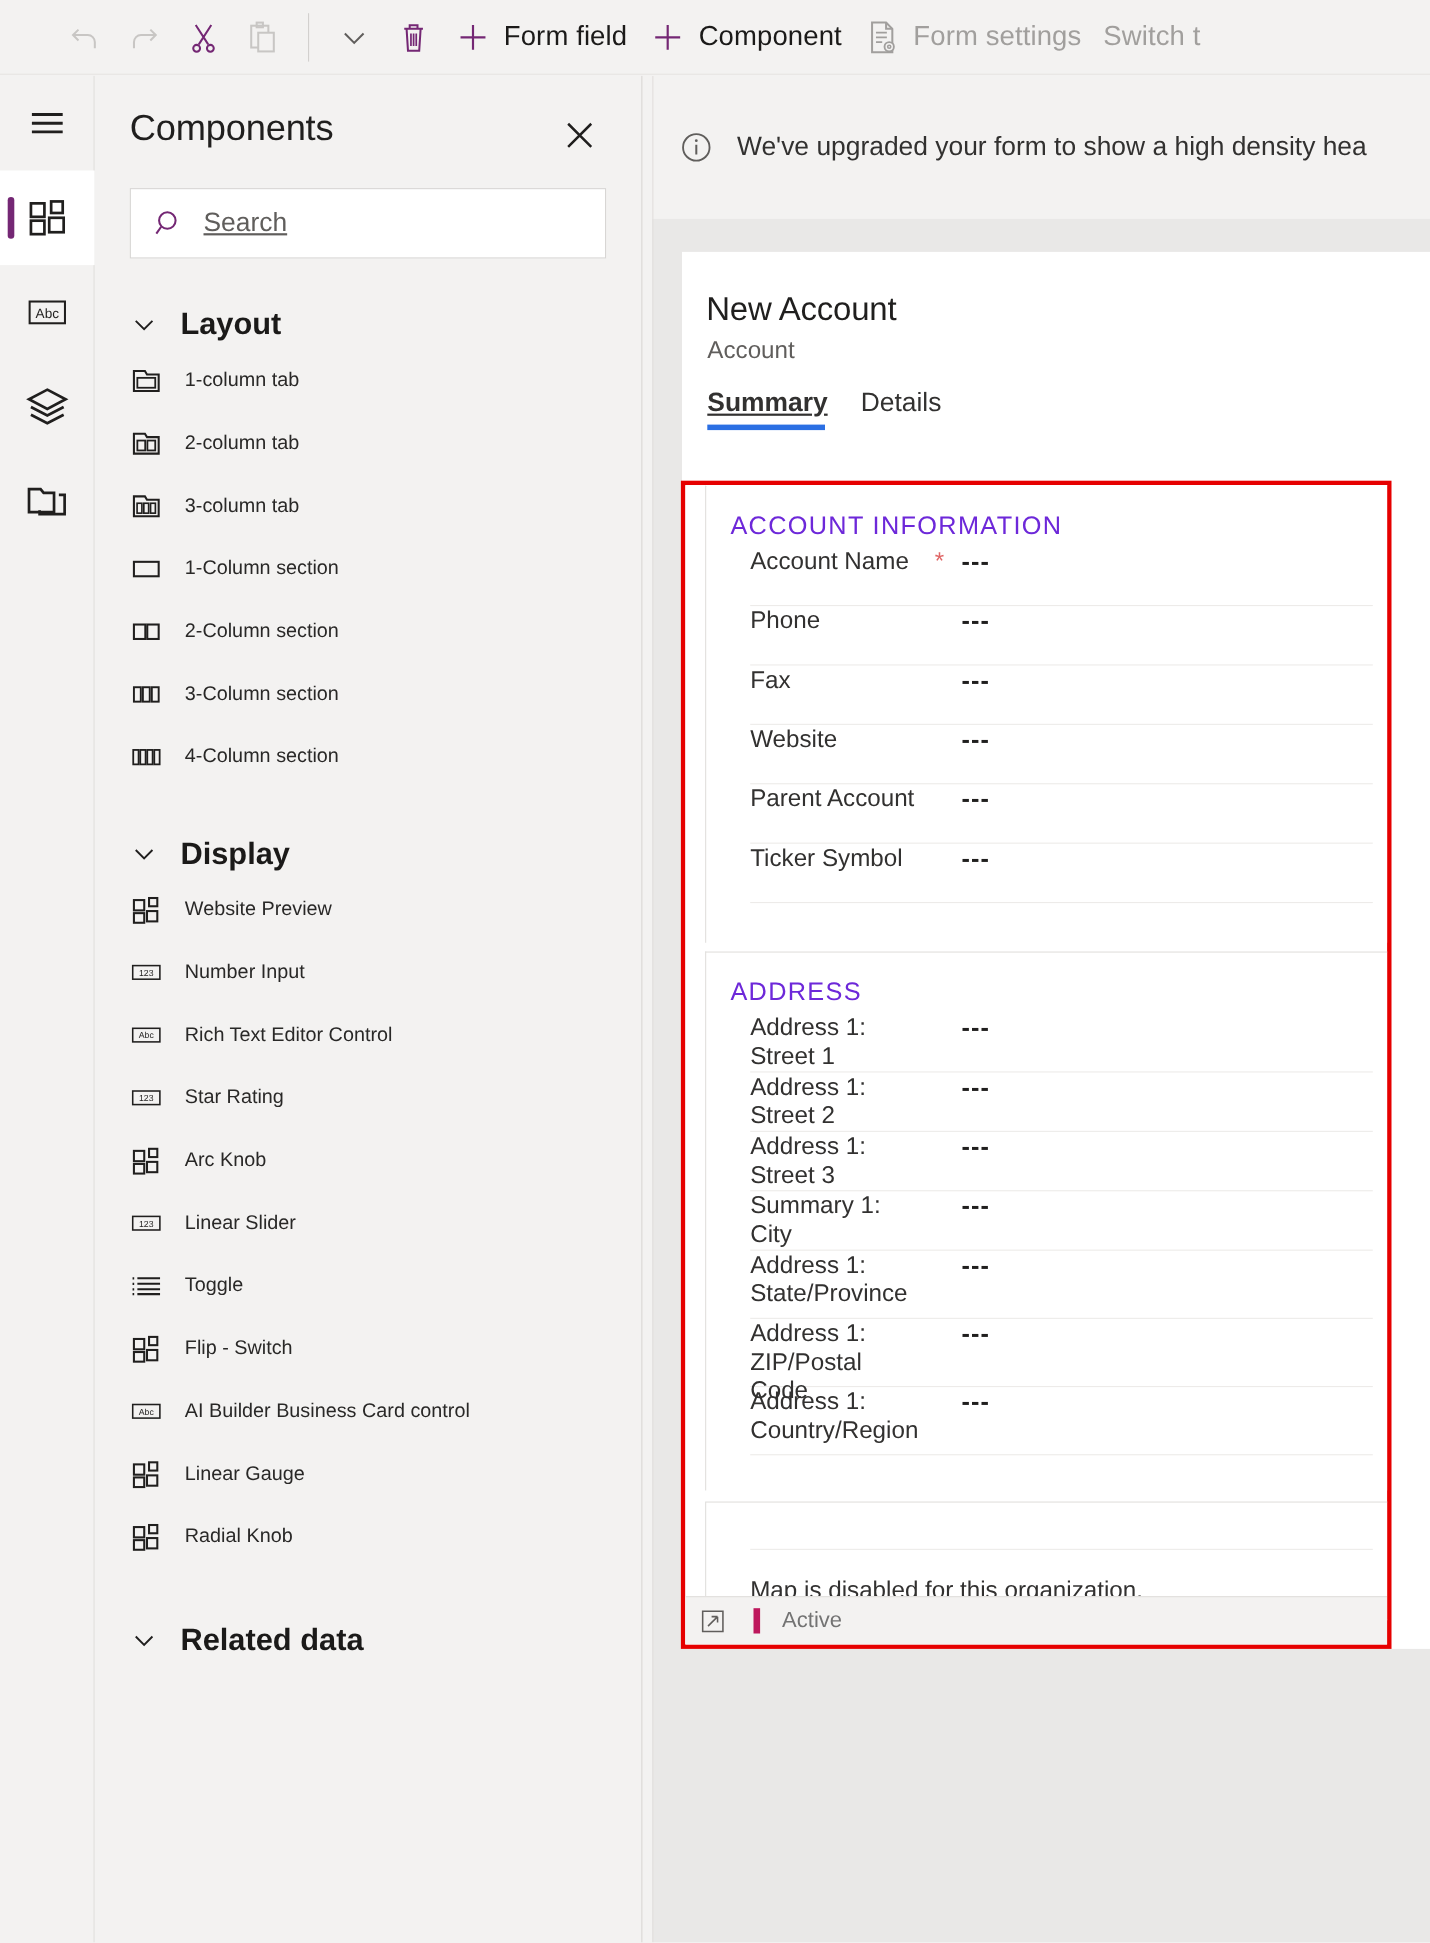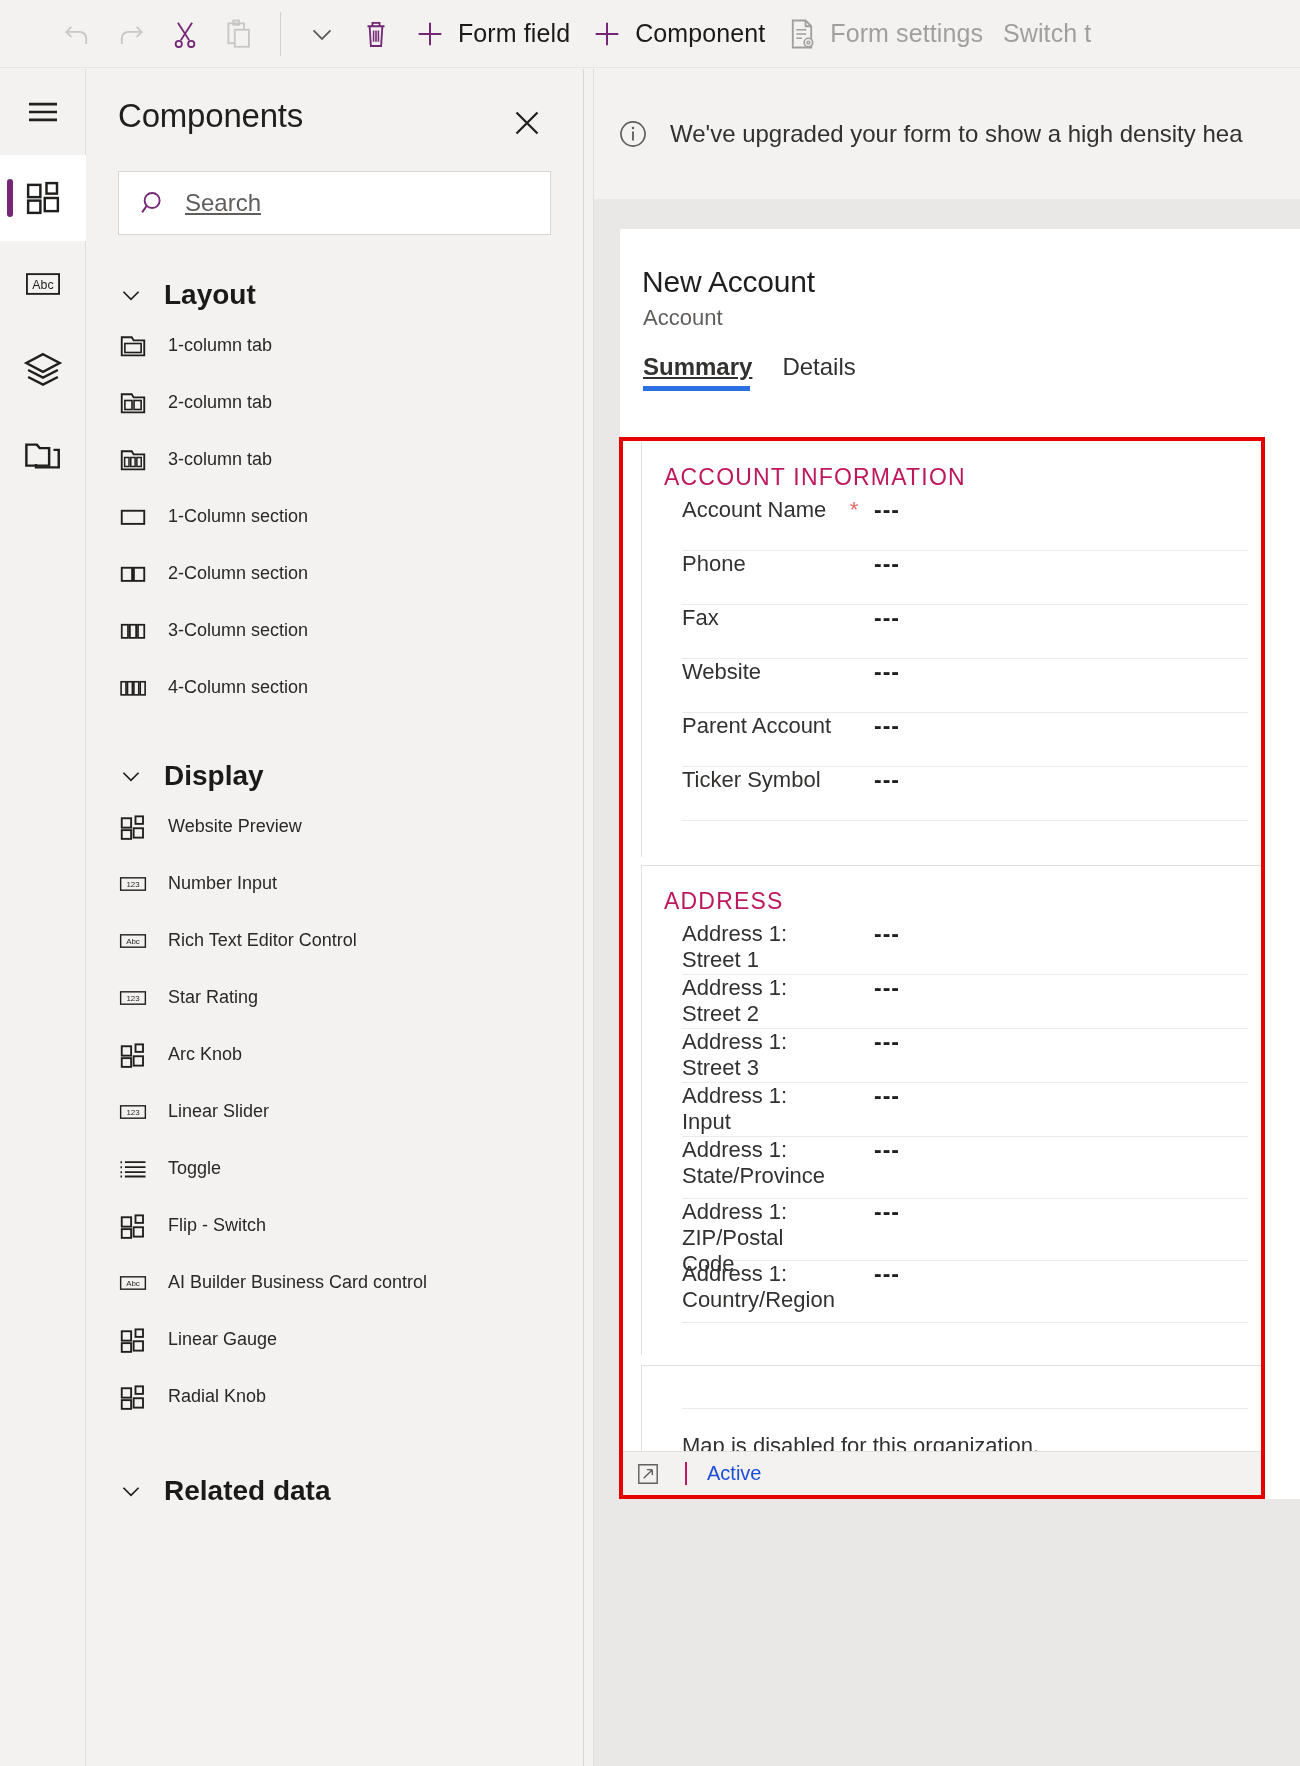--- a/index.html
+++ b/index.html
@@ -107,21 +107,21 @@
     border: 4px solid #e60000; overflow: hidden;
   }
   .sel-inner { position: absolute; left: 0; top: 0; right: 0; bottom: 0; background: #ffffff; }
   .section-block {
     position: absolute; left: 18px; background: #ffffff;
     border-left: 1px solid #e1dfdd; border-right: 1px solid #e1dfdd;
     border-top: 1px solid #ffffff;
     width: 630px;
   }
   .section-head {
-    font-size: 23px; color: #be185d; letter-spacing: 1.2px;
+    font-size: 23px; color: #6d28d9; letter-spacing: 1.2px;
     padding: 22px 0 6px 22px;
   }
   .field-row {
     display: flex; align-items: flex-start; height: 54px; margin: 0 22px 0 40px;
     border-bottom: 1px solid #edebe9; position: relative;
   }
   .field-row:last-child { border-bottom: 1px solid #edebe9; }
   .field-label {
     font-size: 22px; color: #323130; width: 160px; line-height: 26px;
   }
@@ -136,21 +136,21 @@
   }
   .map-text { font-size: 22px; color: #323130; padding: 6px 0 18px 40px; }
   .map-rule { height: 1px; background: #edebe9; margin: 42px 22px 18px 40px; }
 
   .statusbar {
     position: absolute; left: 0; bottom: 0; width: 100%; height: 44px;
     background: #f3f2f1; display: flex; align-items: center; padding-left: 12px; gap: 14px;
     border-top: 1px solid #e1dfdd;
   }
   .status-text {
-    font-size: 20px; color: #1d4ed8; border-left: 2px solid #be185d; padding-left: 20px;
+    font-size: 20px; color: #737373; border-left: 6px solid #be185d; padding-left: 20px;
     margin-left: 10px;
   }
 </style>
 </head>
 <body>
 
 <div class="app">
 
   <div class="toolbar">
     <div class="tb-btn disabled">
@@ -513,21 +513,21 @@
             <span class="field-label">Address 1: Street 2</span>
             <span class="req-star"></span>
             <span class="field-value">---</span>
           </div>
           <div class="field-row">
             <span class="field-label">Address 1: Street 3</span>
             <span class="req-star"></span>
             <span class="field-value">---</span>
           </div>
           <div class="field-row">
-            <span class="field-label">Address 1: Input</span>
+            <span class="field-label">Summary 1: City</span>
             <span class="req-star"></span>
             <span class="field-value">---</span>
           </div>
           <div class="field-row tall">
             <span class="field-label">Address 1: State/Province</span>
             <span class="req-star"></span>
             <span class="field-value">---</span>
           </div>
           <div class="field-row tall">
             <span class="field-label">Address 1: ZIP/Postal Code</span>

